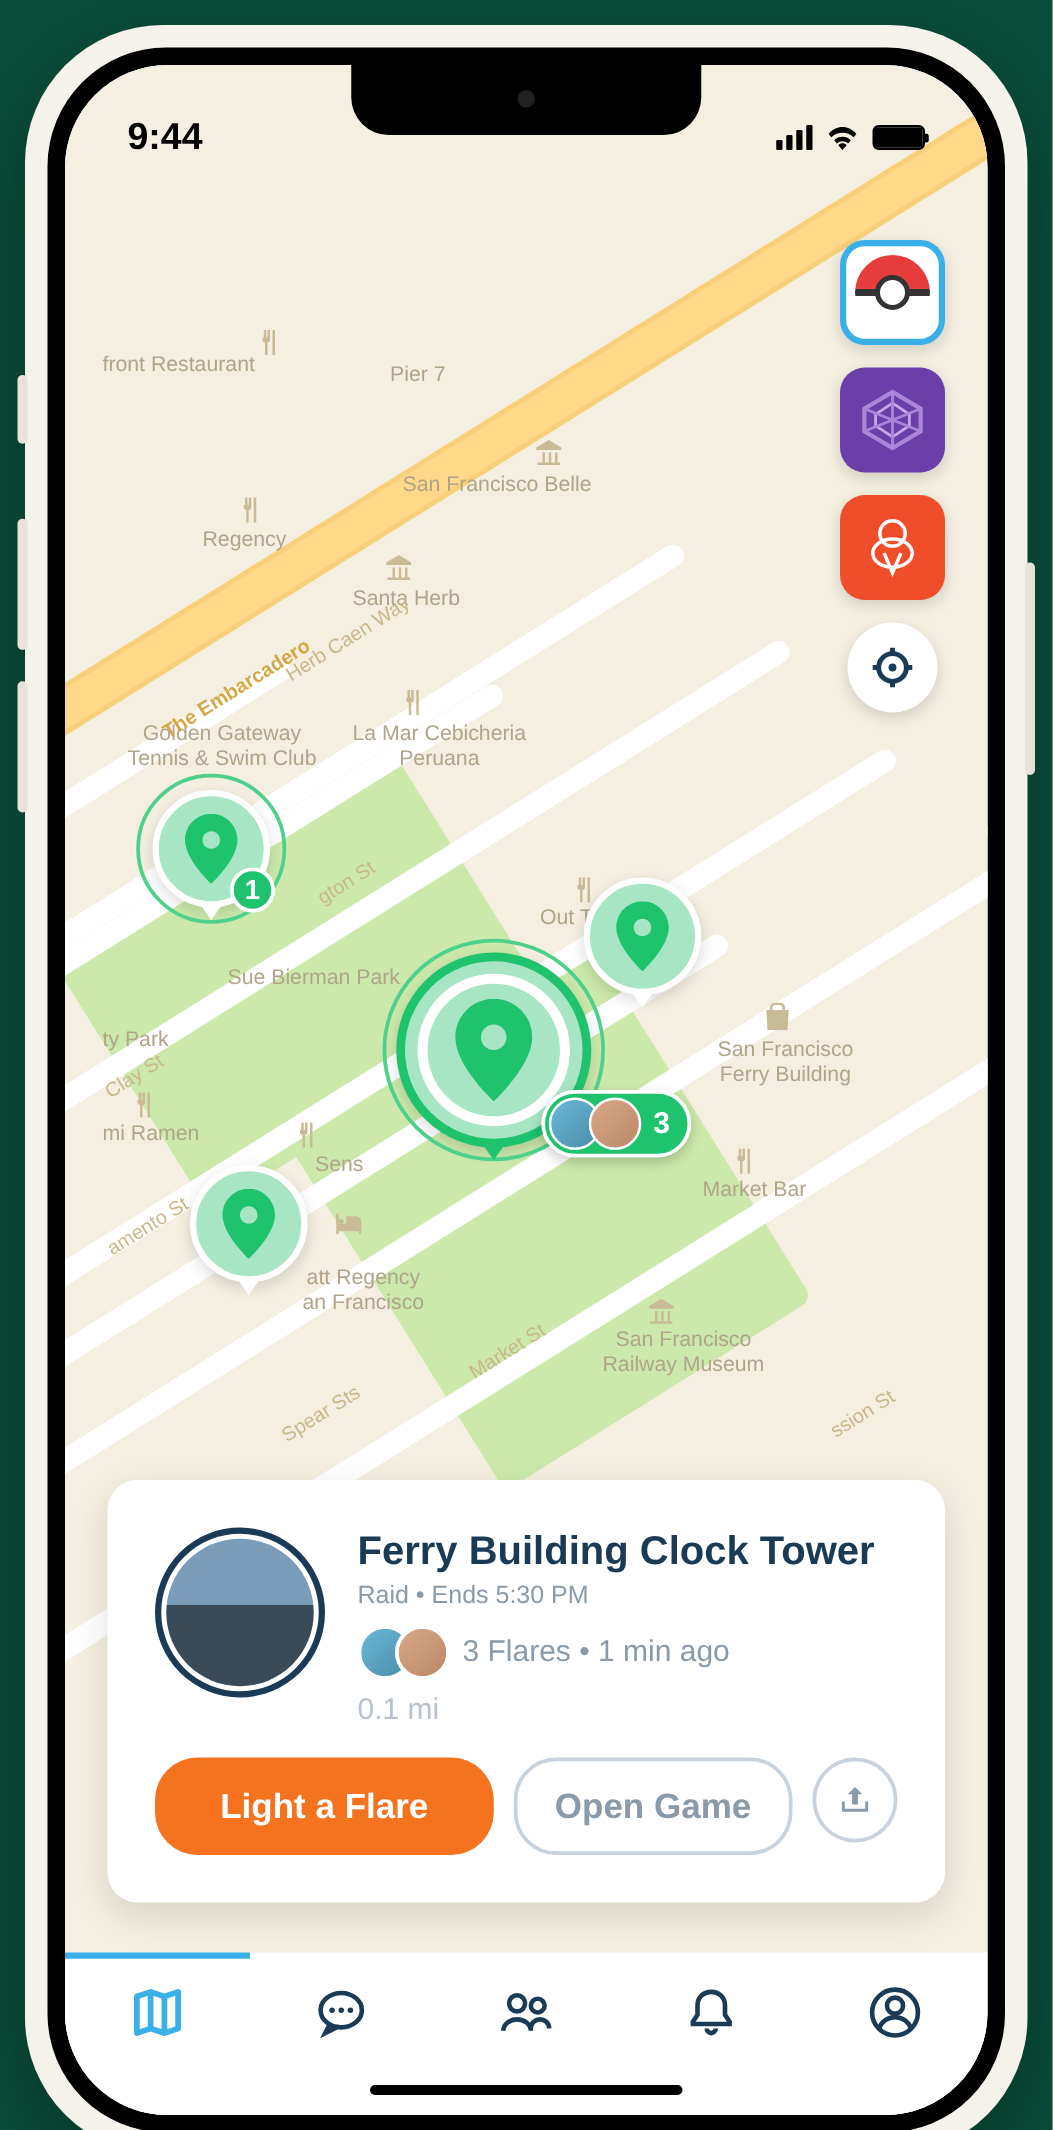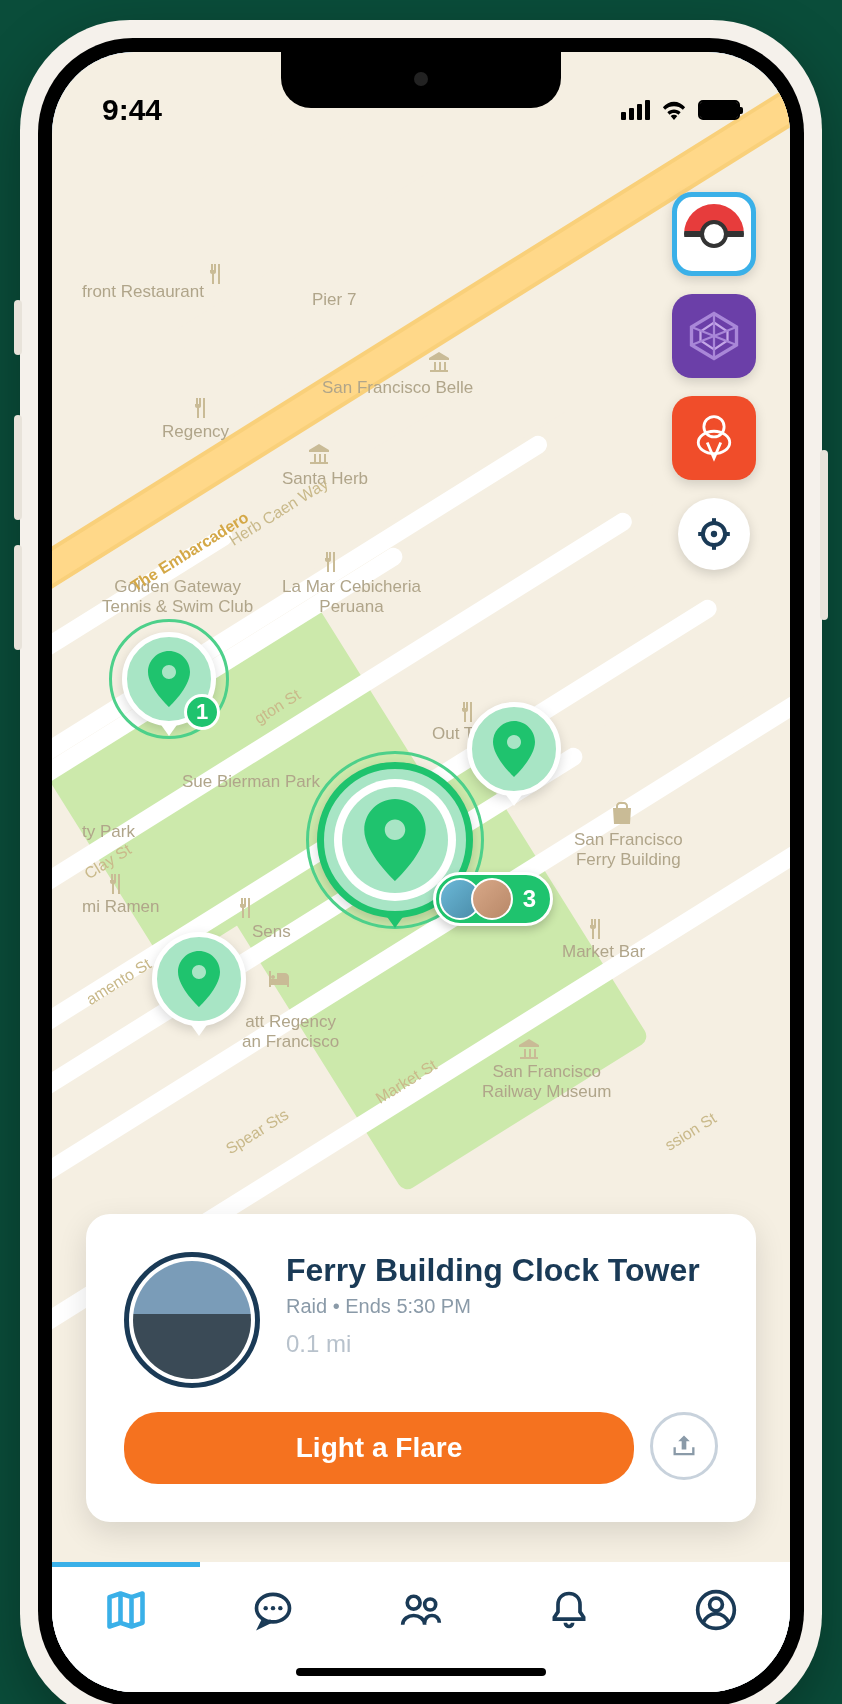--- a/index.html
+++ b/index.html
@@ -450,25 +450,33 @@
       </div>
 
       <div class="detail-card">
         <div class="card-header">
           <div class="card-img">
             <div class="card-img-inner"></div>
           </div>
           <div class="card-info">
             <div class="card-title">Ferry Building Clock Tower</div>
             <div class="card-subtitle">Raid • Ends 5:30 PM</div>
+            <div class="card-meta">
+              <div class="card-meta-avatars">
+                <div class="card-meta-avatar avatar-blue"></div>
+                <div class="card-meta-avatar avatar-warm"></div>
+              </div>
+              <span class="card-meta-text">3 Flares • 1 min ago</span>
+            </div>
             <div class="card-distance">0.1 mi</div>
           </div>
         </div>
         <div class="card-actions">
           <button class="btn-primary">Light a Flare</button>
+          <button class="btn-secondary">Open Game</button>
           <div class="btn-icon">
             <svg width="28" height="28" viewBox="0 0 24 24">
               <path d="M12 3l-5 5h3v7h4V8h3l-5-5zM5 18v-5H3v7h18v-7h-2v5H5z" fill="#8a9aa8"></path>
             </svg>
           </div>
         </div>
       </div>
 
       <div class="tab-bar">
         <div class="tab-indicator"></div>

